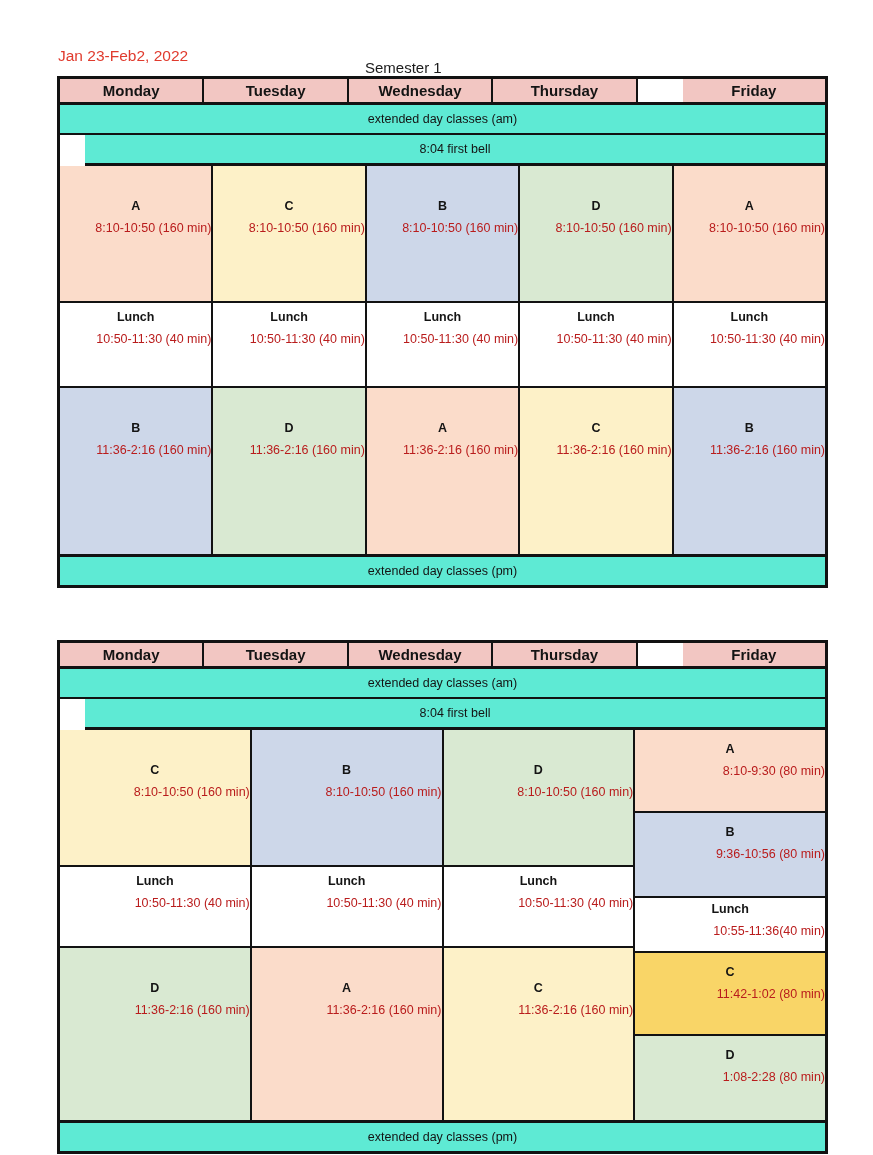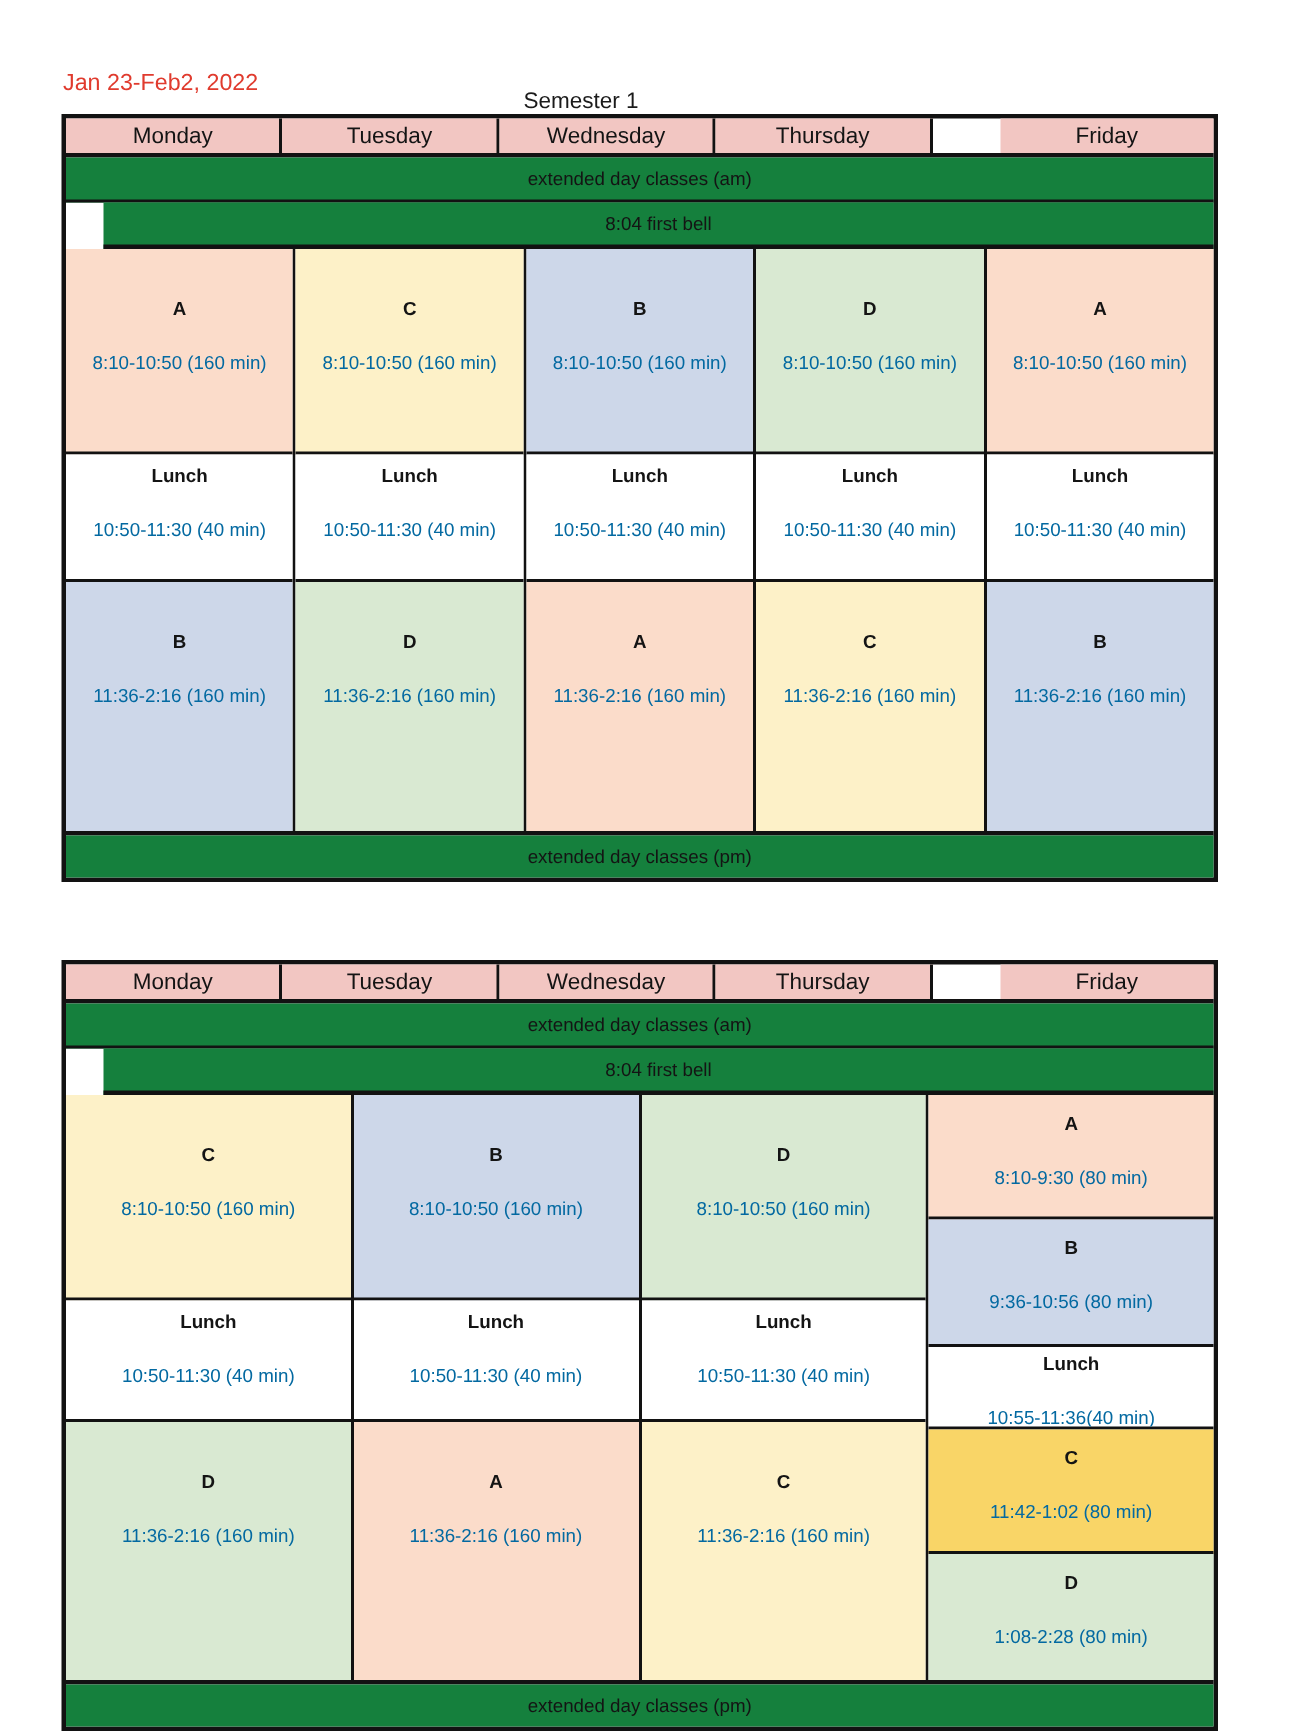--- a/index.html
+++ b/index.html
@@ -1,53 +1,53 @@
 <!DOCTYPE html>
 <html><head>
 <meta charset="utf-8">
 <style>
   html,body { margin:0; padding:0; background:#fff; }
   body {
     width:873px; height:1155px; overflow:hidden;
     font-family:"Liberation Sans", sans-serif; color:#141414;
   }
-  .page { position:relative; padding:45px 0 0 41px; width:765px; }
+  .page { position:relative; padding:45px 0 0 57px; width:765px; }
   .title-row { position:relative; height:31px; width:765px; }
   .date { position:absolute; left:1px; top:2px; font-size:15.5px; }
   .sem  { position:absolute; left:308px; top:14px; font-size:15px; color:#1b1b1b; }
 
   .tbl { width:765px; border:3px solid #121212; background:#fff; }
   .tbl-week1 { margin-bottom:52px; }
 
   .hdr-row { display:flex; height:23px; border-bottom:3px solid #121212; }
   .hdr-cell {
     flex:1 1 0; display:flex; align-items:center; justify-content:center;
-    font-weight:normal; font-size:15px; border-right:2px solid #121212;
+    font-weight:bold; font-size:15px; border-right:2px solid #121212;
   }
   .hdr-cell:last-child { border-right:none;margin-left:45px; }
 
   .full-row {
     display:flex; align-items:center; justify-content:center;
-    font-size:12.5px; background:#15803d;text-align:right;
+    font-size:12.5px; background:#5eead4;text-align:right;
   }
   .am-row   { height:28px; border-bottom:2px solid #121212; }
   .bell-row { height:28px; border-bottom:3px solid #121212;margin-left:25px; }
   .pm-row   { height:28px; }
 
   .body-row { display:flex; border-bottom:3px solid #121212; }
   .day-col { flex:1 1 0; border-right:2px solid #121212; display:flex; flex-direction:column; }
   .day-col:last-child { border-right:none; }
 
   .block {
     box-sizing:border-box; border-bottom:2px solid #121212;
     text-align:center; overflow:hidden;
   }
   .block:last-child { border-bottom:none; }
   .blk-label { font-weight:bold; font-size:12.5px; line-height:16px; }
-  .blk-time  { font-size:12.5px; line-height:17px; margin-top:20px; color:#0369a1; white-space:nowrap; }
+  .blk-time  { font-size:12.5px; line-height:17px; margin-top:6px; color:#b91c1c; white-space:nowrap;text-align:right; }
 
   .note {
     display:flex; align-items:flex-end; justify-content:center;
     font-size:16px; padding-bottom:2px; color:#111;
   }
 </style>
 </head>
 <body>
 
 <div class="page">

